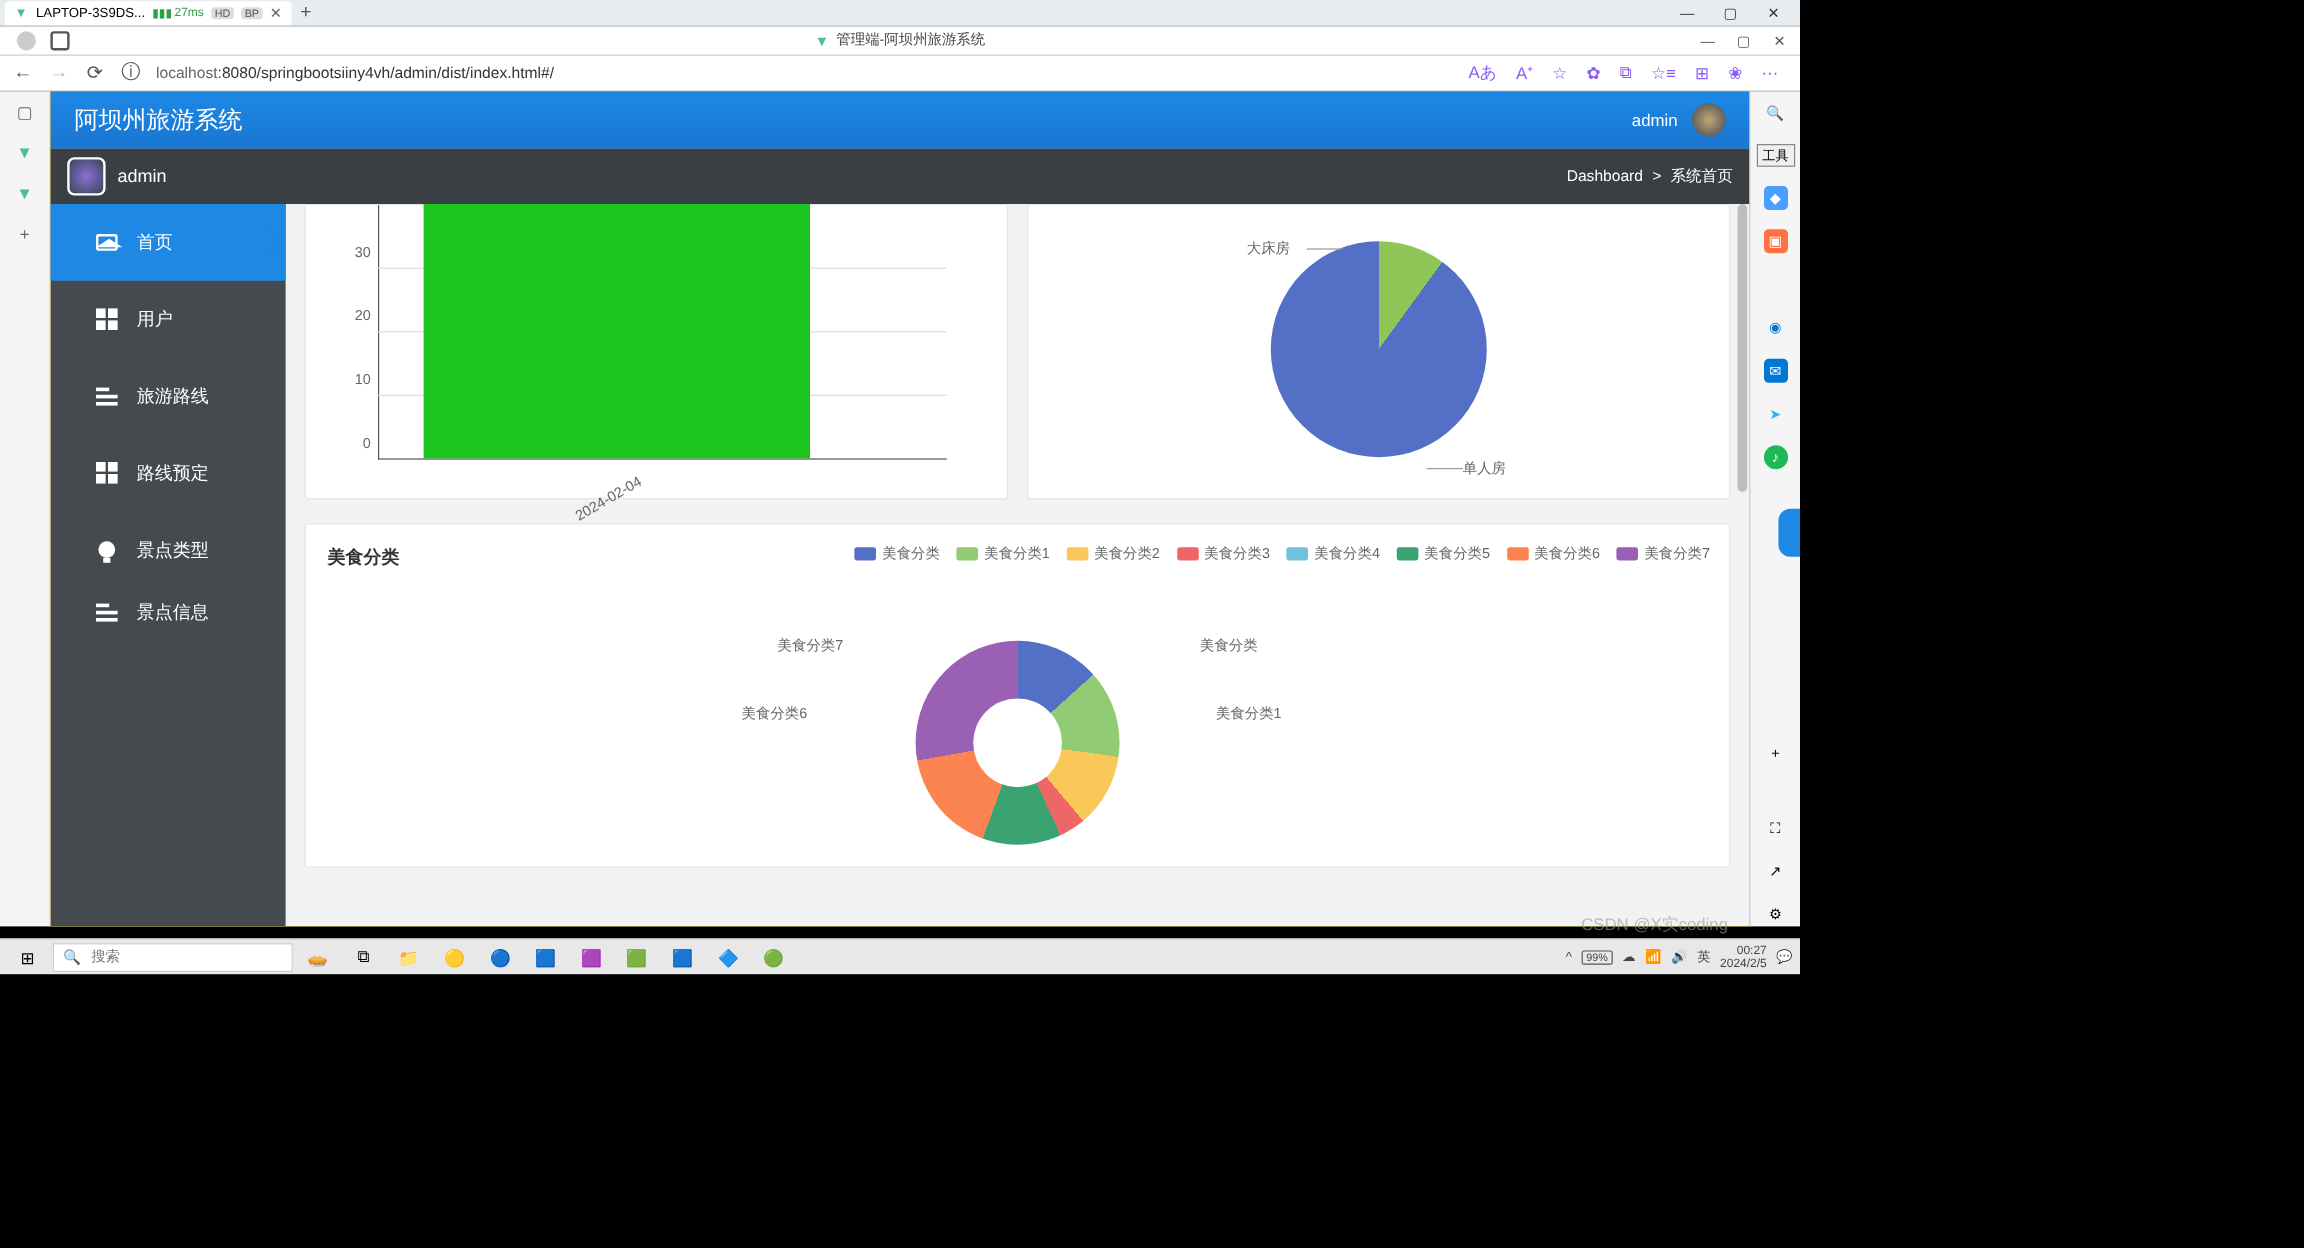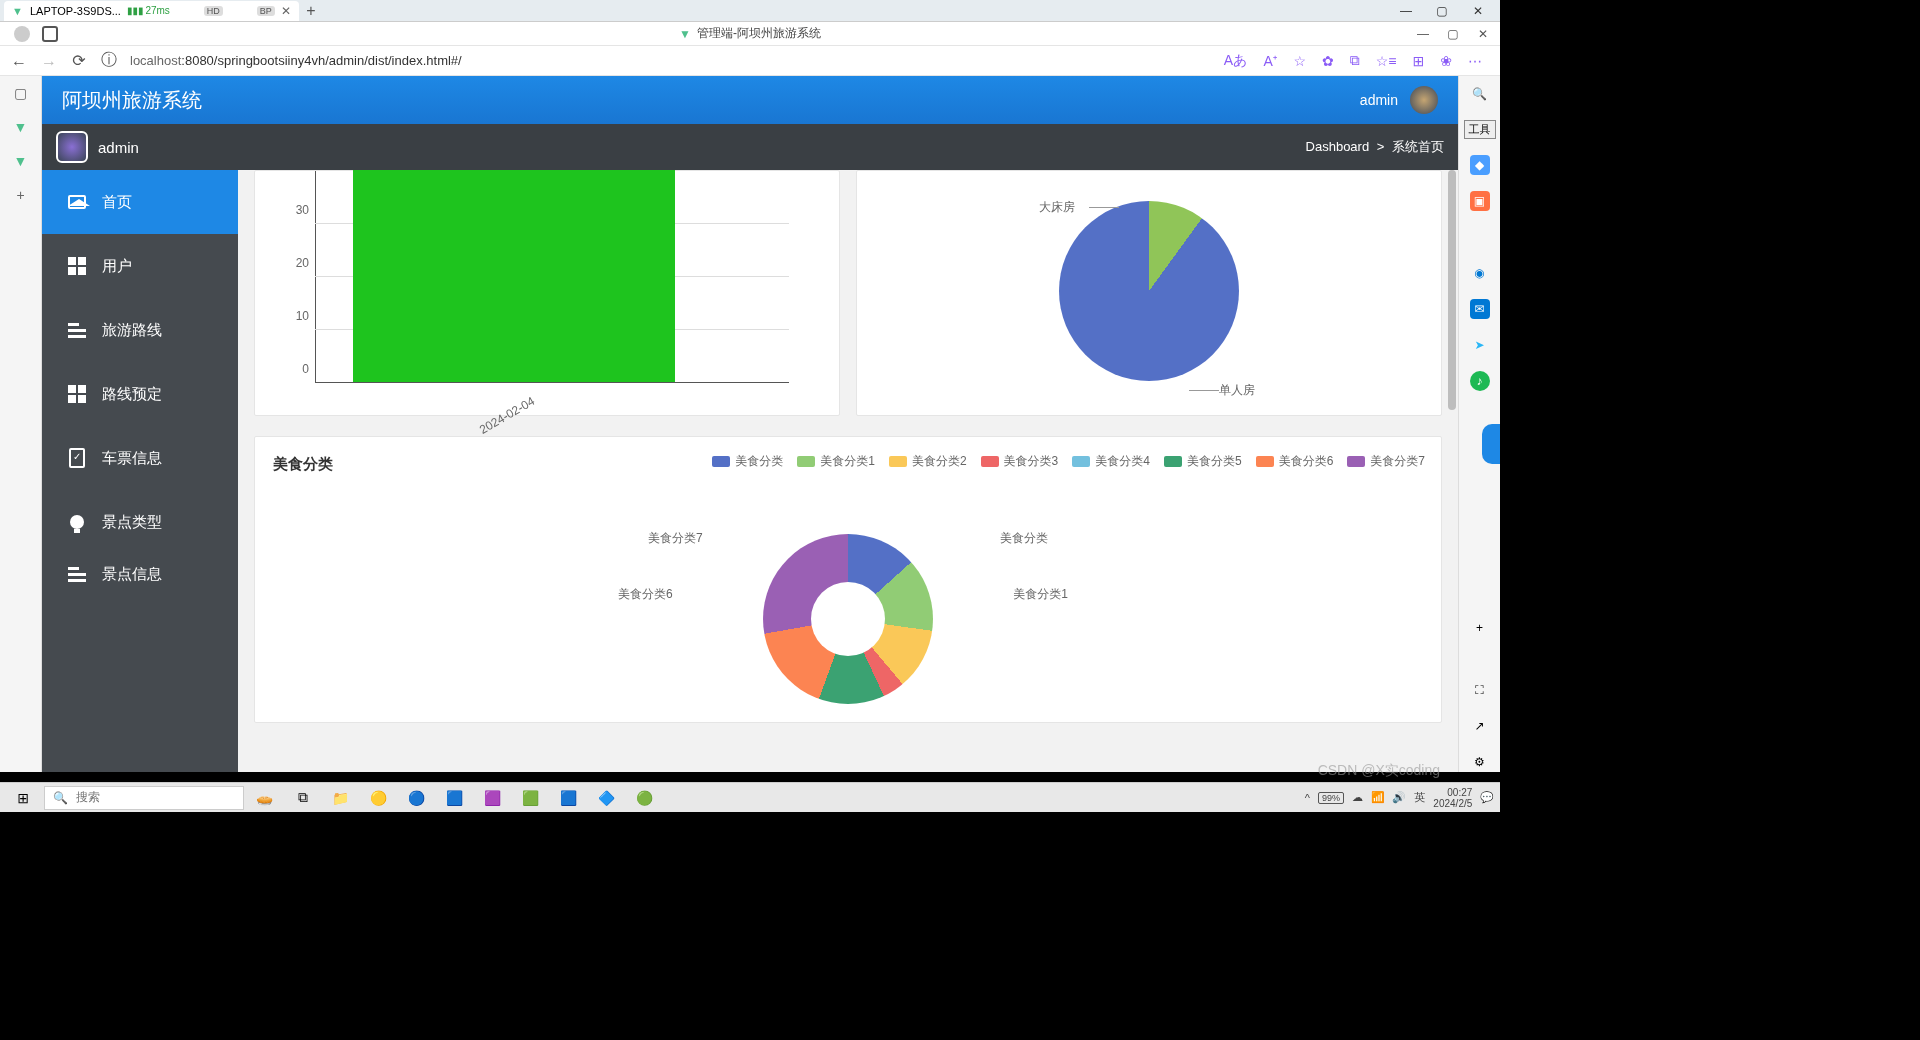--- a/index.html
+++ b/index.html
@@ -3,21 +3,21 @@
 <meta charset="utf-8">
 <style>
 * { margin: 0; padding: 0; box-sizing: border-box; font-family: "Microsoft YaHei", sans-serif; }
 body { background: #000; width: 1500px; height: 812px; overflow: hidden; position: relative; }
 
 
 .tab-bar { background: #e6ecf0; height: 22px; display: flex; align-items: center; padding: 0 4px; border-bottom: 1px solid #ccc; }
 .tab { background: #fff; height: 20px; padding: 0 8px; display: flex; align-items: center; font-size: 11px; border-radius: 4px 4px 0 0; margin-right: 2px; gap: 6px; }
 .tab .dot-v { width: 12px; height: 12px; color: #4fc08d; }
 .tab .lat { color: #2ea043; font-size: 10px; display: flex; align-items: center; gap: 2px; }
-.tab .badge { background: #ddd; color: #555; font-size: 9px; border-radius: 3px; padding: 0 3px; margin-left: 28px; }
+.tab .badge { background: #ddd; color: #555; font-size: 9px; border-radius: 3px; padding: 0 3px; }
 .tab .close { color: #666; font-size: 12px; }
 .newtab { width: 20px; height: 18px; display: flex; align-items: center; justify-content: center; color: #555; font-size: 16px; }
 .win-ctrl { margin-left: auto; display: flex; }
 .win-ctrl div { width: 36px; height: 22px; display: flex; align-items: center; justify-content: center; font-size: 12px; color: #333; }
 
 
 .below-tabs { background: #fff; height: 24px; display: flex; align-items: center; padding: 0 10px 0 60px; border-bottom: 1px solid #e5e5e5; position: relative; }
 .below-tabs .avatar { width: 16px; height: 16px; border-radius: 50%; background: #ccc; position: absolute; left: 14px; }
 .below-tabs .box-icon { width: 16px; height: 16px; border: 2px solid #555; border-radius: 3px; position: absolute; left: 42px; }
 .page-title { position: absolute; left: 50%; transform: translateX(-50%); font-size: 12px; color: #444; display: flex; align-items: center; gap: 6px; }
@@ -55,21 +55,21 @@
 .app-sub { background: #3a3f44; height: 46px; display: flex; align-items: center; padding: 0 14px; }
 .app-sub .uimg2 { width: 32px; height: 32px; border-radius: 6px; background: radial-gradient(circle,#8a6fd4,#3a4556); border: 2px solid #fff; margin-right: 10px; }
 .app-sub .uname { color: #fff; font-size: 15px; }
 .app-sub .crumb { margin-left: auto; color: #fff; font-size: 13px; }
 .app-sub .crumb .sep { margin: 0 4px; }
 
 .app-body { flex: 1; display: flex; background: #f2f2f2; overflow: hidden; }
 
 
 .sidebar { width: 196px; background: #454a4f; display: flex; flex-direction: column; }
-.sb-item { height: 64px; display: flex; align-items: center; padding: 0 24px; color: #fff; font-size: 15px; gap: 14px; cursor: pointer; }
+.sb-item { height: 64px; display: flex; align-items: center; padding: 0 36px; color: #fff; font-size: 15px; gap: 14px; cursor: pointer; }
 .sb-item.active { background: #1e88e5; position: relative; }
 .sb-item.active::after { content: ''; position: absolute; right: -10px; top: 50%; transform: translateY(-50%); border: 12px solid transparent; border-left-color: #1e88e5; }
 .sb-ic { width: 22px; height: 22px; display: flex; align-items: center; justify-content: center; }
 .ic-home { border: 2px solid #fff; border-radius: 2px; position: relative; width: 18px; height: 14px; }
 .ic-home::before { content: ''; position: absolute; top: -9px; left: -2px; width: 0; height: 0; border: 11px solid transparent; border-bottom: 7px solid #fff; }
 .ic-grid { display: grid; grid-template: repeat(2,8px)/repeat(2,8px); gap: 2px; }
 .ic-grid div { background: #fff; }
 .ic-list { display: flex; flex-direction: column; gap: 3px; width: 18px; }
 .ic-list div { height: 3px; background: #fff; }
 .ic-list div:first-child { width: 60%; }
@@ -235,26 +235,20 @@
         <div class="sb-item">
             <div class="sb-ic">
               <div class="ic-grid">
                 <div></div>
                 <div></div>
                 <div></div>
                 <div></div>
               </div>
             </div>
             <span>路线预定</span>
-          </div>
-        <div class="sb-item">
-            <div class="sb-ic">
-              <div class="ic-clip"></div>
-            </div>
-            <span>车票信息</span>
           </div>
         <div class="sb-item">
             <div class="sb-ic">
               <div class="ic-bulb"></div>
             </div>
             <span>景点类型</span>
           </div>
         <div class="sb-item" style="height:40px">
             <div class="sb-ic">
               <div class="ic-list">

